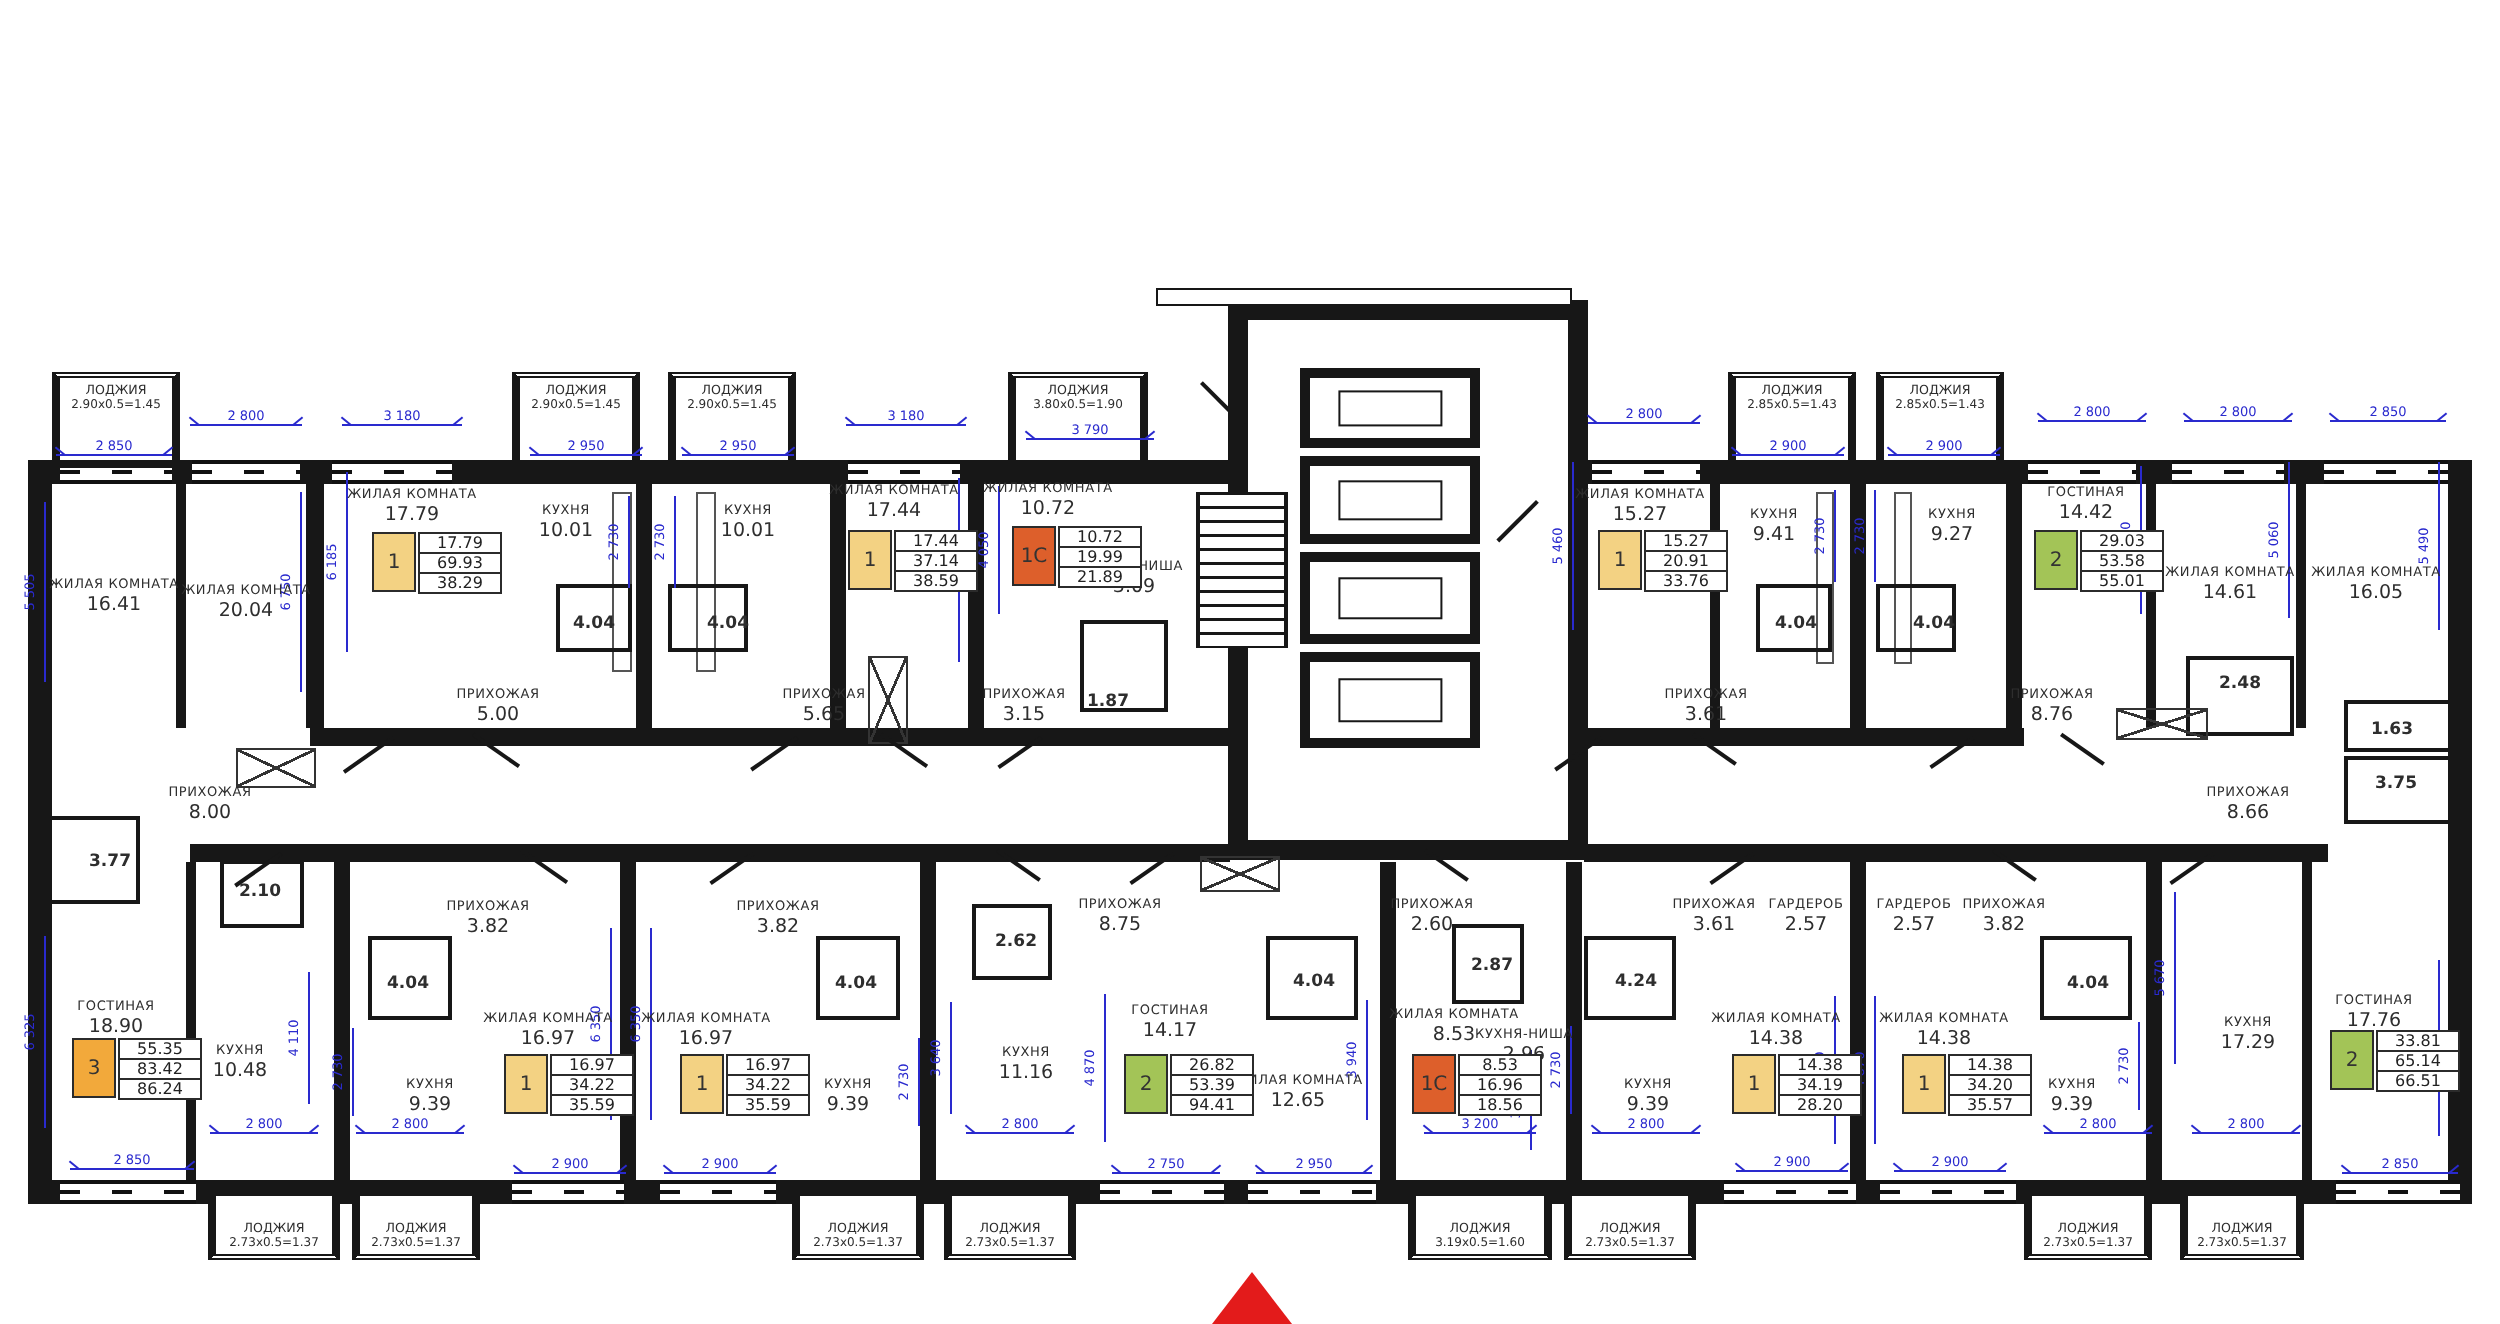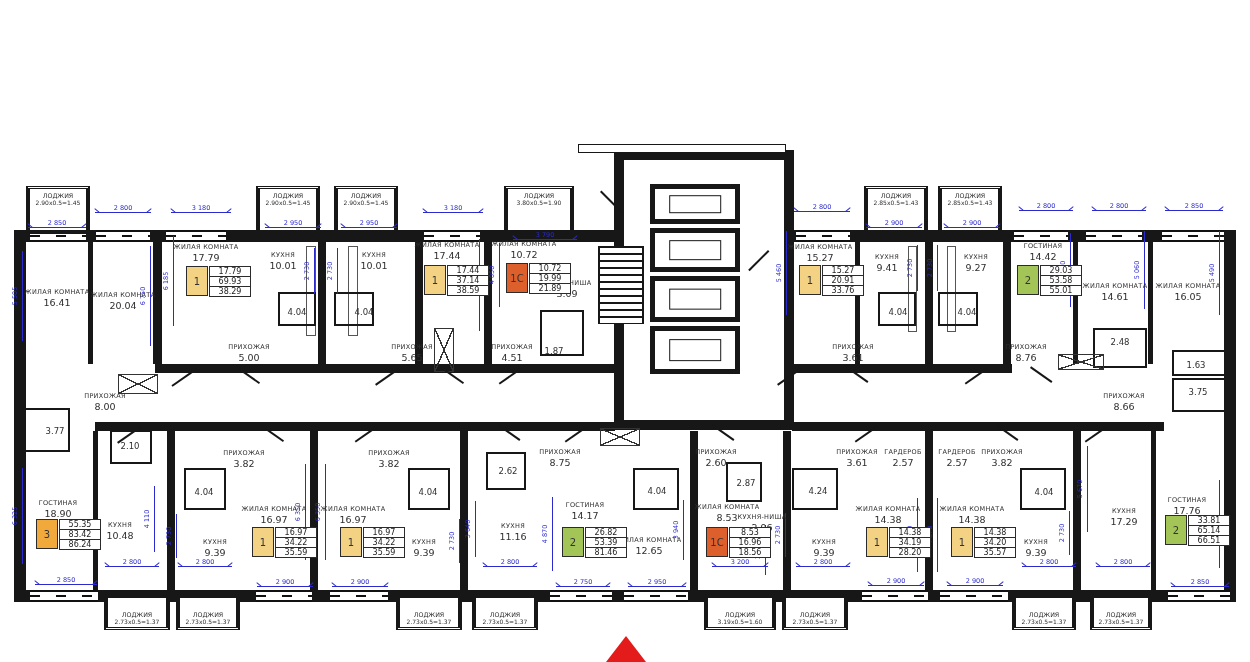--- a/index.html
+++ b/index.html
@@ -2,21 +2,21 @@
 <html><head>
 <meta charset="utf-8">
 <style>
   html,body{margin:0;padding:0;background:#fff;}
   #plan{position:relative;width:1250px;height:662px;background:#fff;overflow:hidden;
         font-family:"DejaVu Sans","Liberation Sans",sans-serif;}
   .w{position:absolute;background:#171717;}
   .room{position:absolute;transform:translate(-50%,-50%);text-align:center;color:#2e2e2e;white-space:nowrap;z-index:5;}
   .rname{font-size:6.5px;letter-spacing:.3px;}
   .rarea{font-size:9.5px;margin-top:1px;}
-  .room.sm .rarea{font-size:8.5px;margin-top:0;}
+  .room.sm .rarea{font-size:8.5px;margin-top:0;font-weight:bold;}
   .lg{position:absolute;border:4px solid #171717;background:#fff;box-sizing:border-box;z-index:2;}
   .lg-top{border-top:3px double #171717;}
   .lg-bot{border-bottom:3px double #171717;}
   .lgl{position:absolute;left:0;right:0;text-align:center;color:#2e2e2e;}
   .lg-top .lgl{top:3px;}
   .lg-bot .lgl{bottom:2px;}
   .lgn{display:block;font-size:6.3px;}
   .lgs{display:block;font-size:6px;}
   .badge{position:absolute;display:flex;z-index:6;}
   .bnum{width:22px;height:30px;border:1.5px solid #2b2b2b;box-sizing:border-box;display:flex;align-items:center;justify-content:center;font-size:10px;color:#333;}
@@ -200,21 +200,21 @@
       <div class="room" style="left: 249px; top: 353px;">
         <div class="rname">ПРИХОЖАЯ</div>
         <div class="rarea">5.00</div>
       </div>
       <div class="room" style="left: 412px; top: 353px;">
         <div class="rname">ПРИХОЖАЯ</div>
         <div class="rarea">5.65</div>
       </div>
       <div class="room" style="left: 512px; top: 353px;">
         <div class="rname">ПРИХОЖАЯ</div>
-        <div class="rarea">4.51</div>
+        <div class="rarea">3.15</div>
       </div>
       <div class="room sm" style="left: 554px; top: 351px;">
         <div class="rarea">1.87</div>
       </div>
       <div class="room sm" style="left: 297px; top: 312px;">
         <div class="rarea">4.04</div>
       </div>
       <div class="room sm" style="left: 364px; top: 312px;">
         <div class="rarea">4.04</div>
       </div>
@@ -542,21 +542,21 @@
           <div class="bv">16.97</div>
           <div class="bv">34.22</div>
           <div class="bv">35.59</div>
         </div>
       </div>
       <div class="badge" style="left: 562px; top: 527px;">
         <div class="bnum" style="background: rgb(163, 196, 87);">2</div>
         <div class="bvals">
           <div class="bv">26.82</div>
           <div class="bv">53.39</div>
-          <div class="bv">81.46</div>
+          <div class="bv">94.41</div>
         </div>
       </div>
       <div class="badge" style="left: 706px; top: 527px;">
         <div class="bnum" style="background: rgb(221, 95, 43);">1С</div>
         <div class="bvals">
           <div class="bv">8.53</div>
           <div class="bv">16.96</div>
           <div class="bv">18.56</div>
         </div>
       </div>
@@ -595,21 +595,21 @@
       </div>
       <div class="dimh" style="left: 265px; top: 227px; width: 56px;">
         <span class="dlab">2 950</span>
       </div>
       <div class="dimh" style="left: 341px; top: 227px; width: 56px;">
         <span class="dlab">2 950</span>
       </div>
       <div class="dimh" style="left: 423px; top: 212px; width: 60px;">
         <span class="dlab">3 180</span>
       </div>
-      <div class="dimh" style="left: 513px; top: 239px; width: 64px;">
+      <div class="dimh" style="left: 513px; top: 219px; width: 64px;">
         <span class="dlab">3 790</span>
       </div>
       <div class="dimh" style="left: 794px; top: 211px; width: 56px;">
         <span class="dlab">2 800</span>
       </div>
       <div class="dimh" style="left: 866px; top: 227px; width: 56px;">
         <span class="dlab">2 900</span>
       </div>
       <div class="dimh" style="left: 944px; top: 227px; width: 56px;">
         <span class="dlab">2 900</span>

